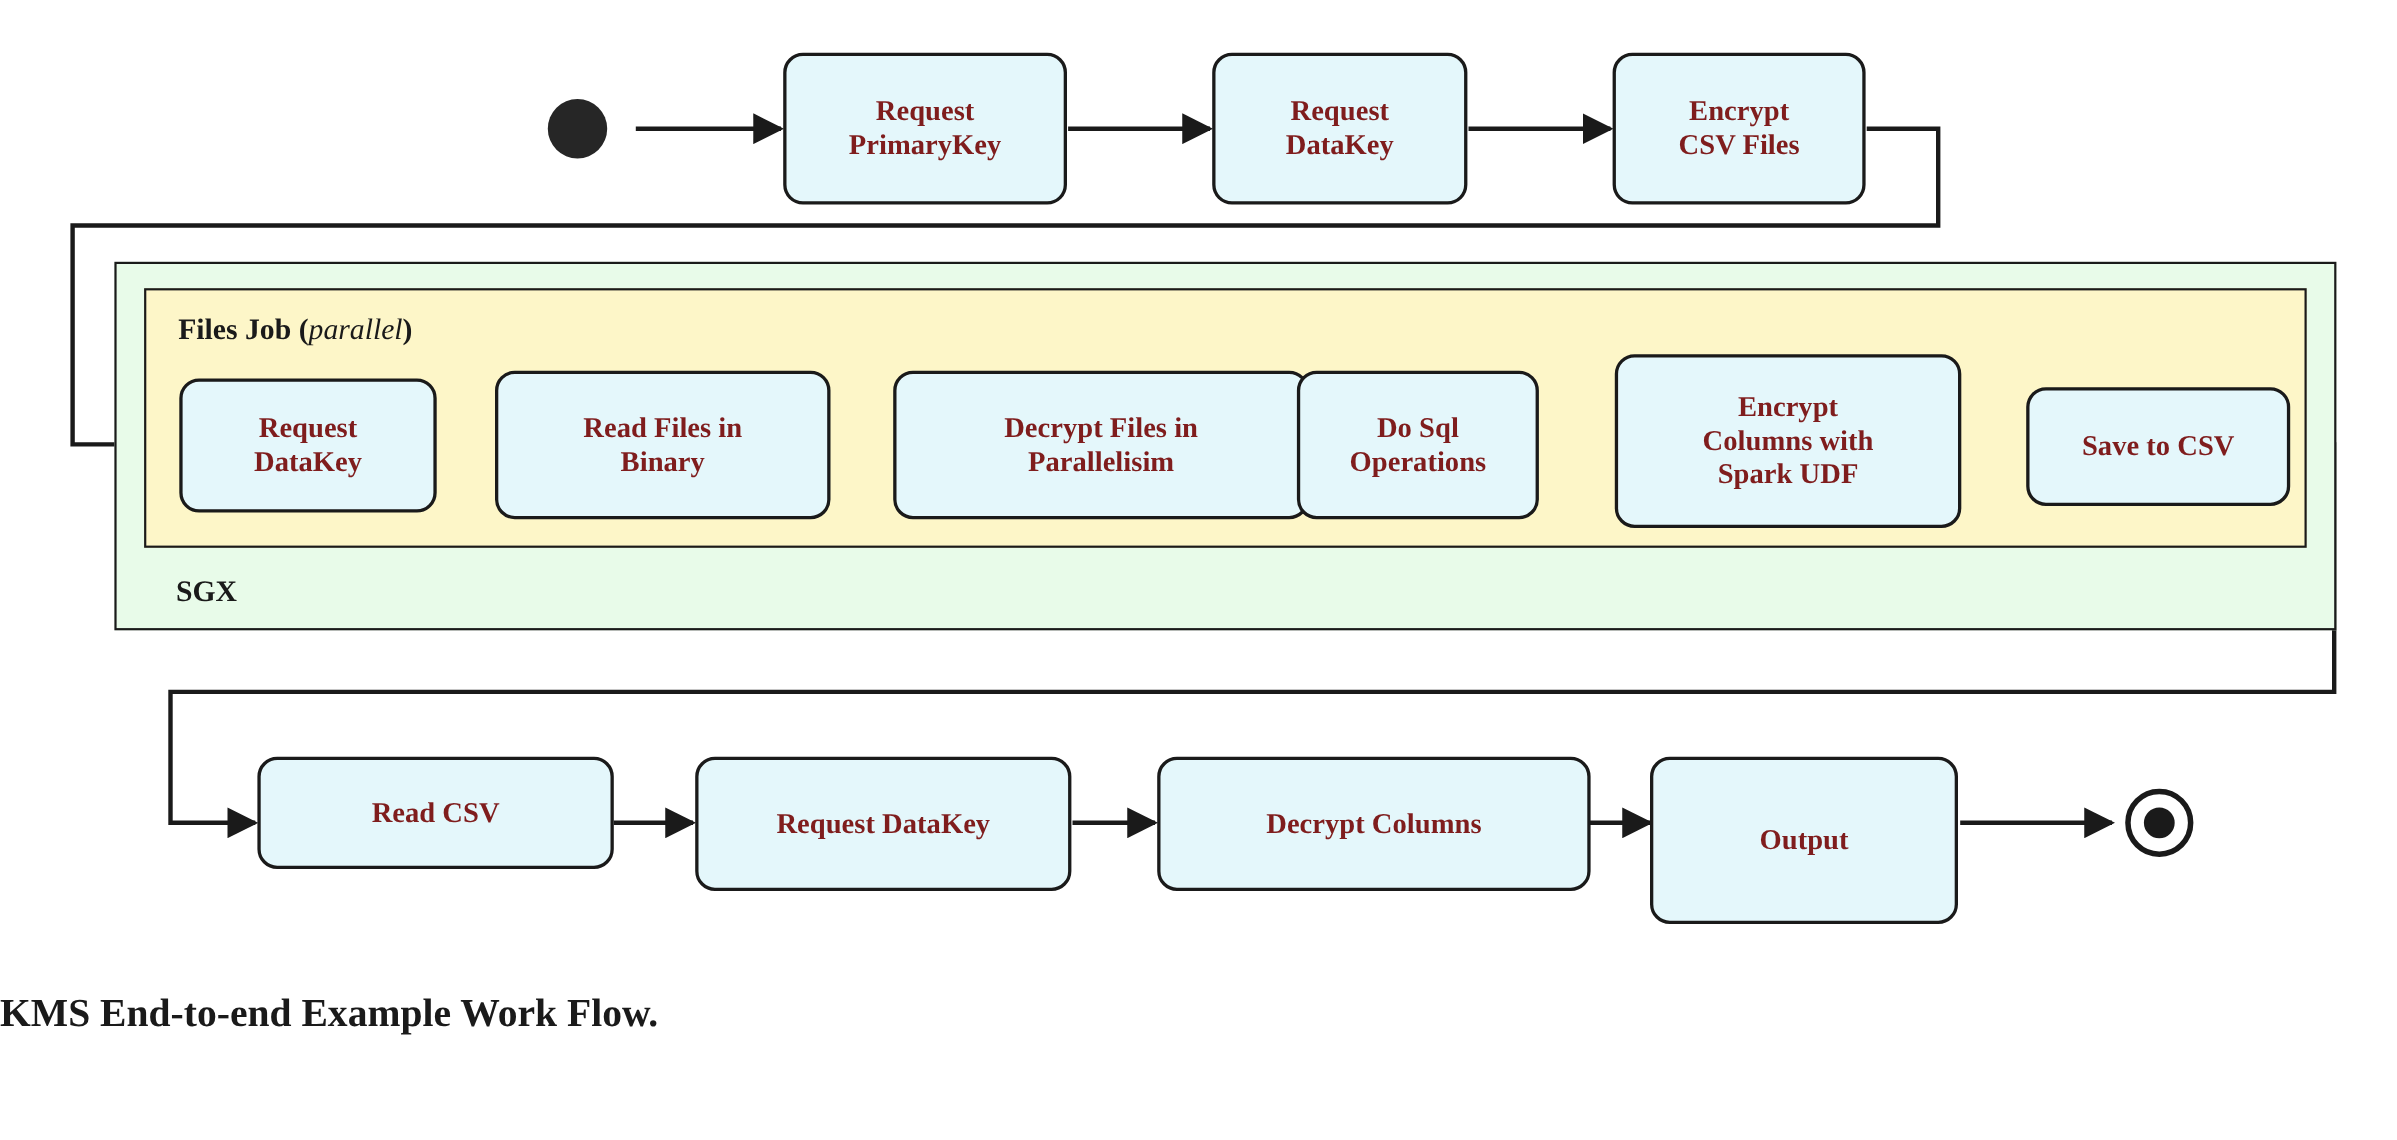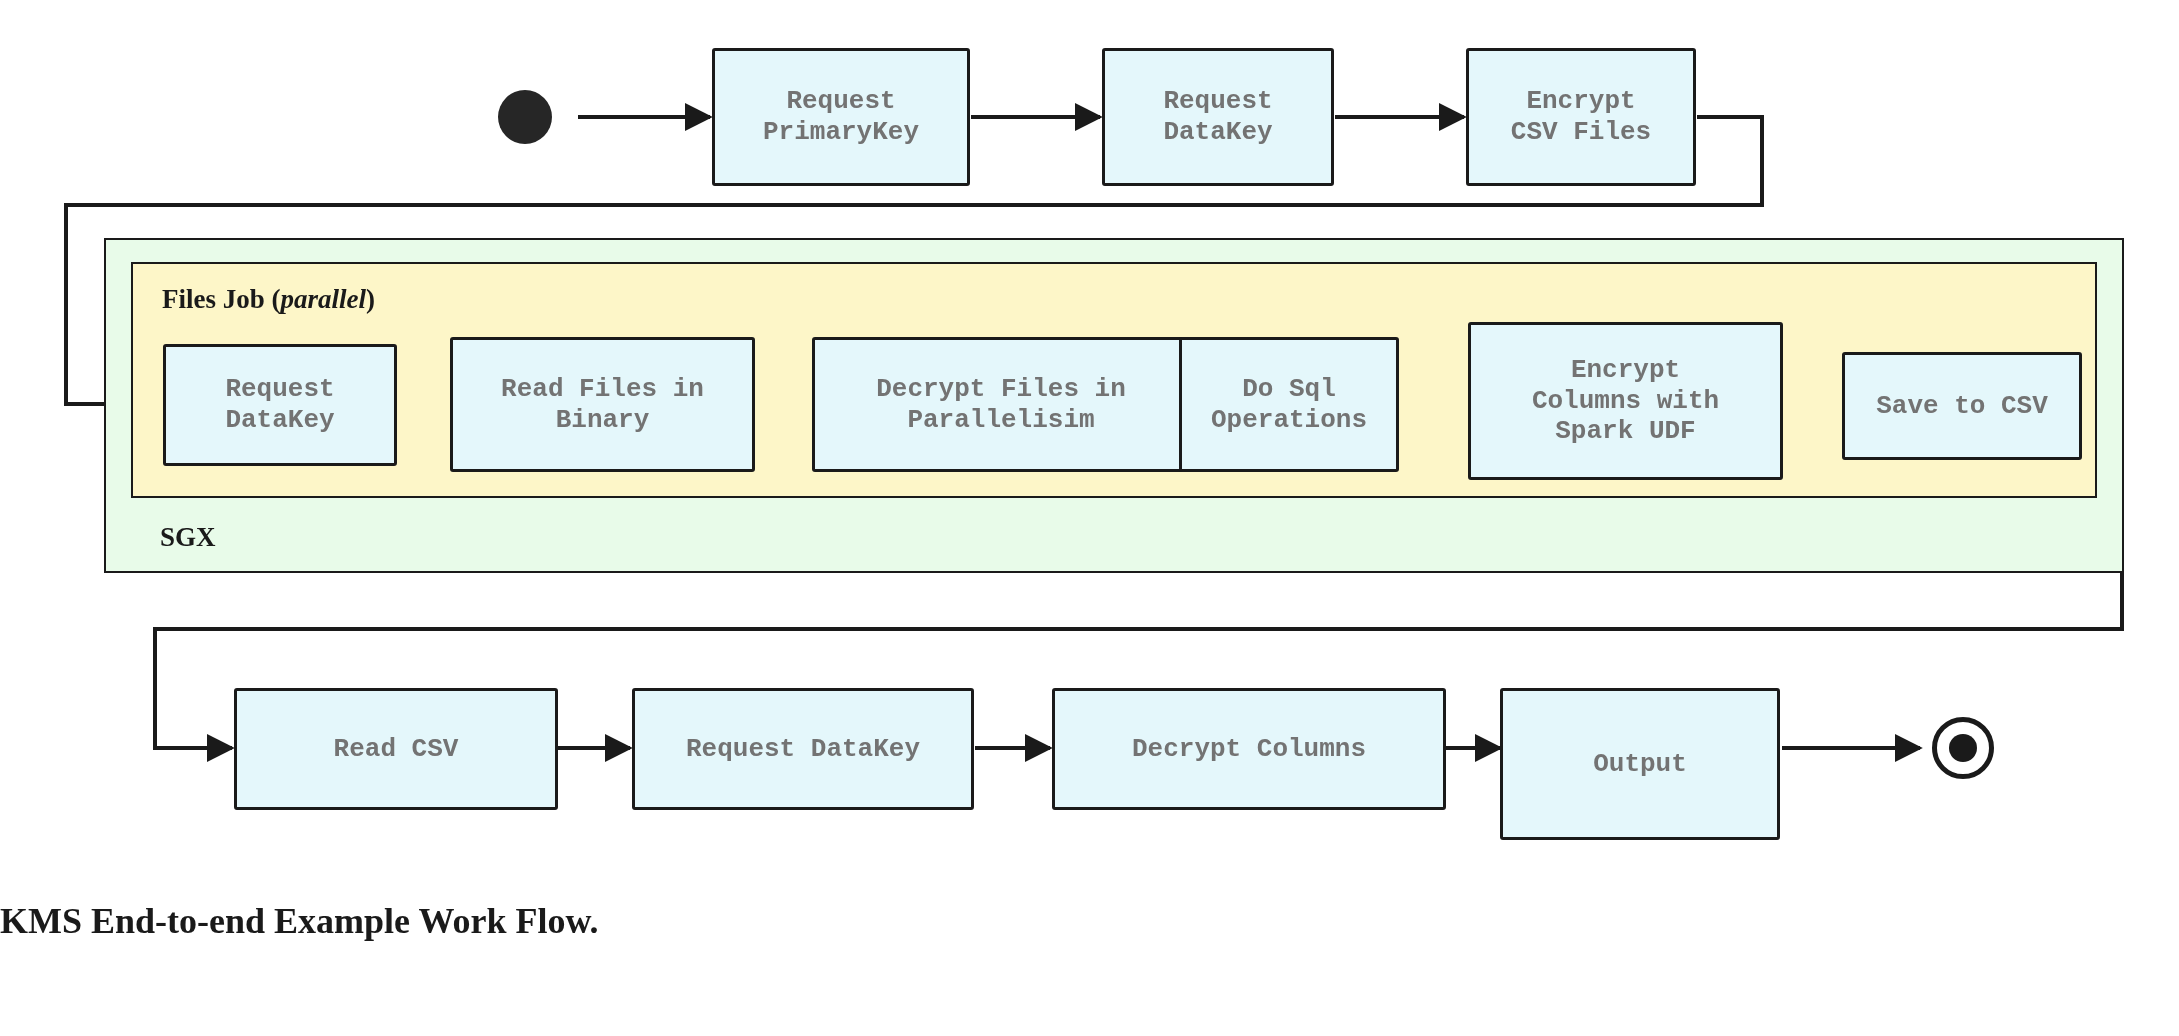--- a/index.html
+++ b/index.html
@@ -23,32 +23,31 @@
     top: 0;
     width: 2179px;
     height: 1036px;
     pointer-events: none;
   }
   .node {
     position: absolute;
     box-sizing: border-box;
     background: #e4f7fb;
     border: 3px solid #1a1a1a;
-    border-radius: 3px;
+    border-radius: 18px;
     display: flex;
     align-items: center;
     justify-content: center;
     text-align: center;
     font-weight: bold;
-    color: #737373;
+    color: #7f1d1d;
     line-height: 1.18;
     font-size: 26px;
     padding: 2px 8px;
     white-space: pre-line;
-    font-family: Liberation Mono, monospace;
   }
   .group-sgx {
     position: absolute;
     box-sizing: border-box;
     background: #e8fbe9;
     border: 2px solid #1a1a1a;
   }
   .group-spark {
     position: absolute;
     box-sizing: border-box;
@@ -57,21 +56,21 @@
   }
   .group-label {
     position: absolute;
     font-weight: bold;
     font-size: 27px;
     color: #1a1a1a;
     white-space: nowrap;
   }
   .group-label .ital {
     font-style: italic;
-    font-weight: bold;
+    font-weight: normal;
   }
   .caption {
     position: absolute;
     width: 2179px;
     text-align: left;
     font-weight: bold;
     font-size: 36px;
     color: #1a1a1a;
   }
   .start-dot {
@@ -159,20 +158,20 @@
 Binary</div>
   <div class="node" style="left:812px; top:337px; width:378px; height:135px;">Decrypt Files in
 Parallelisim</div>
   <div class="node" style="left:1179px; top:337px; width:220px; height:135px;">Do Sql
 Operations</div>
   <div class="node" style="left:1468px; top:322px; width:315px; height:158px;">Encrypt
 Columns with
 Spark UDF</div>
   <div class="node" style="left:1824px; top:352px; width:240px; height:108px;margin-left:18px;">Save to CSV</div>
 
-  <div class="node" style="left:234px; top:688px; width:324px; height:122px;">Read CSV</div>
+  <div class="node" style="left:234px; top:688px; width:324px; height:102px;">Read CSV</div>
   <div class="node" style="left:632px; top:688px; width:342px; height:122px;">Request DataKey</div>
   <div class="node" style="left:1052px; top:688px; width:394px; height:122px;">Decrypt Columns</div>
   <div class="node" style="left:1500px; top:688px; width:280px; height:152px;text-align:right;">Output</div>
 
   <div class="caption" style="left:0; top:900px;">KMS End-to-end Example Work Flow.</div>
 
 </div>
 
 </body></html>

